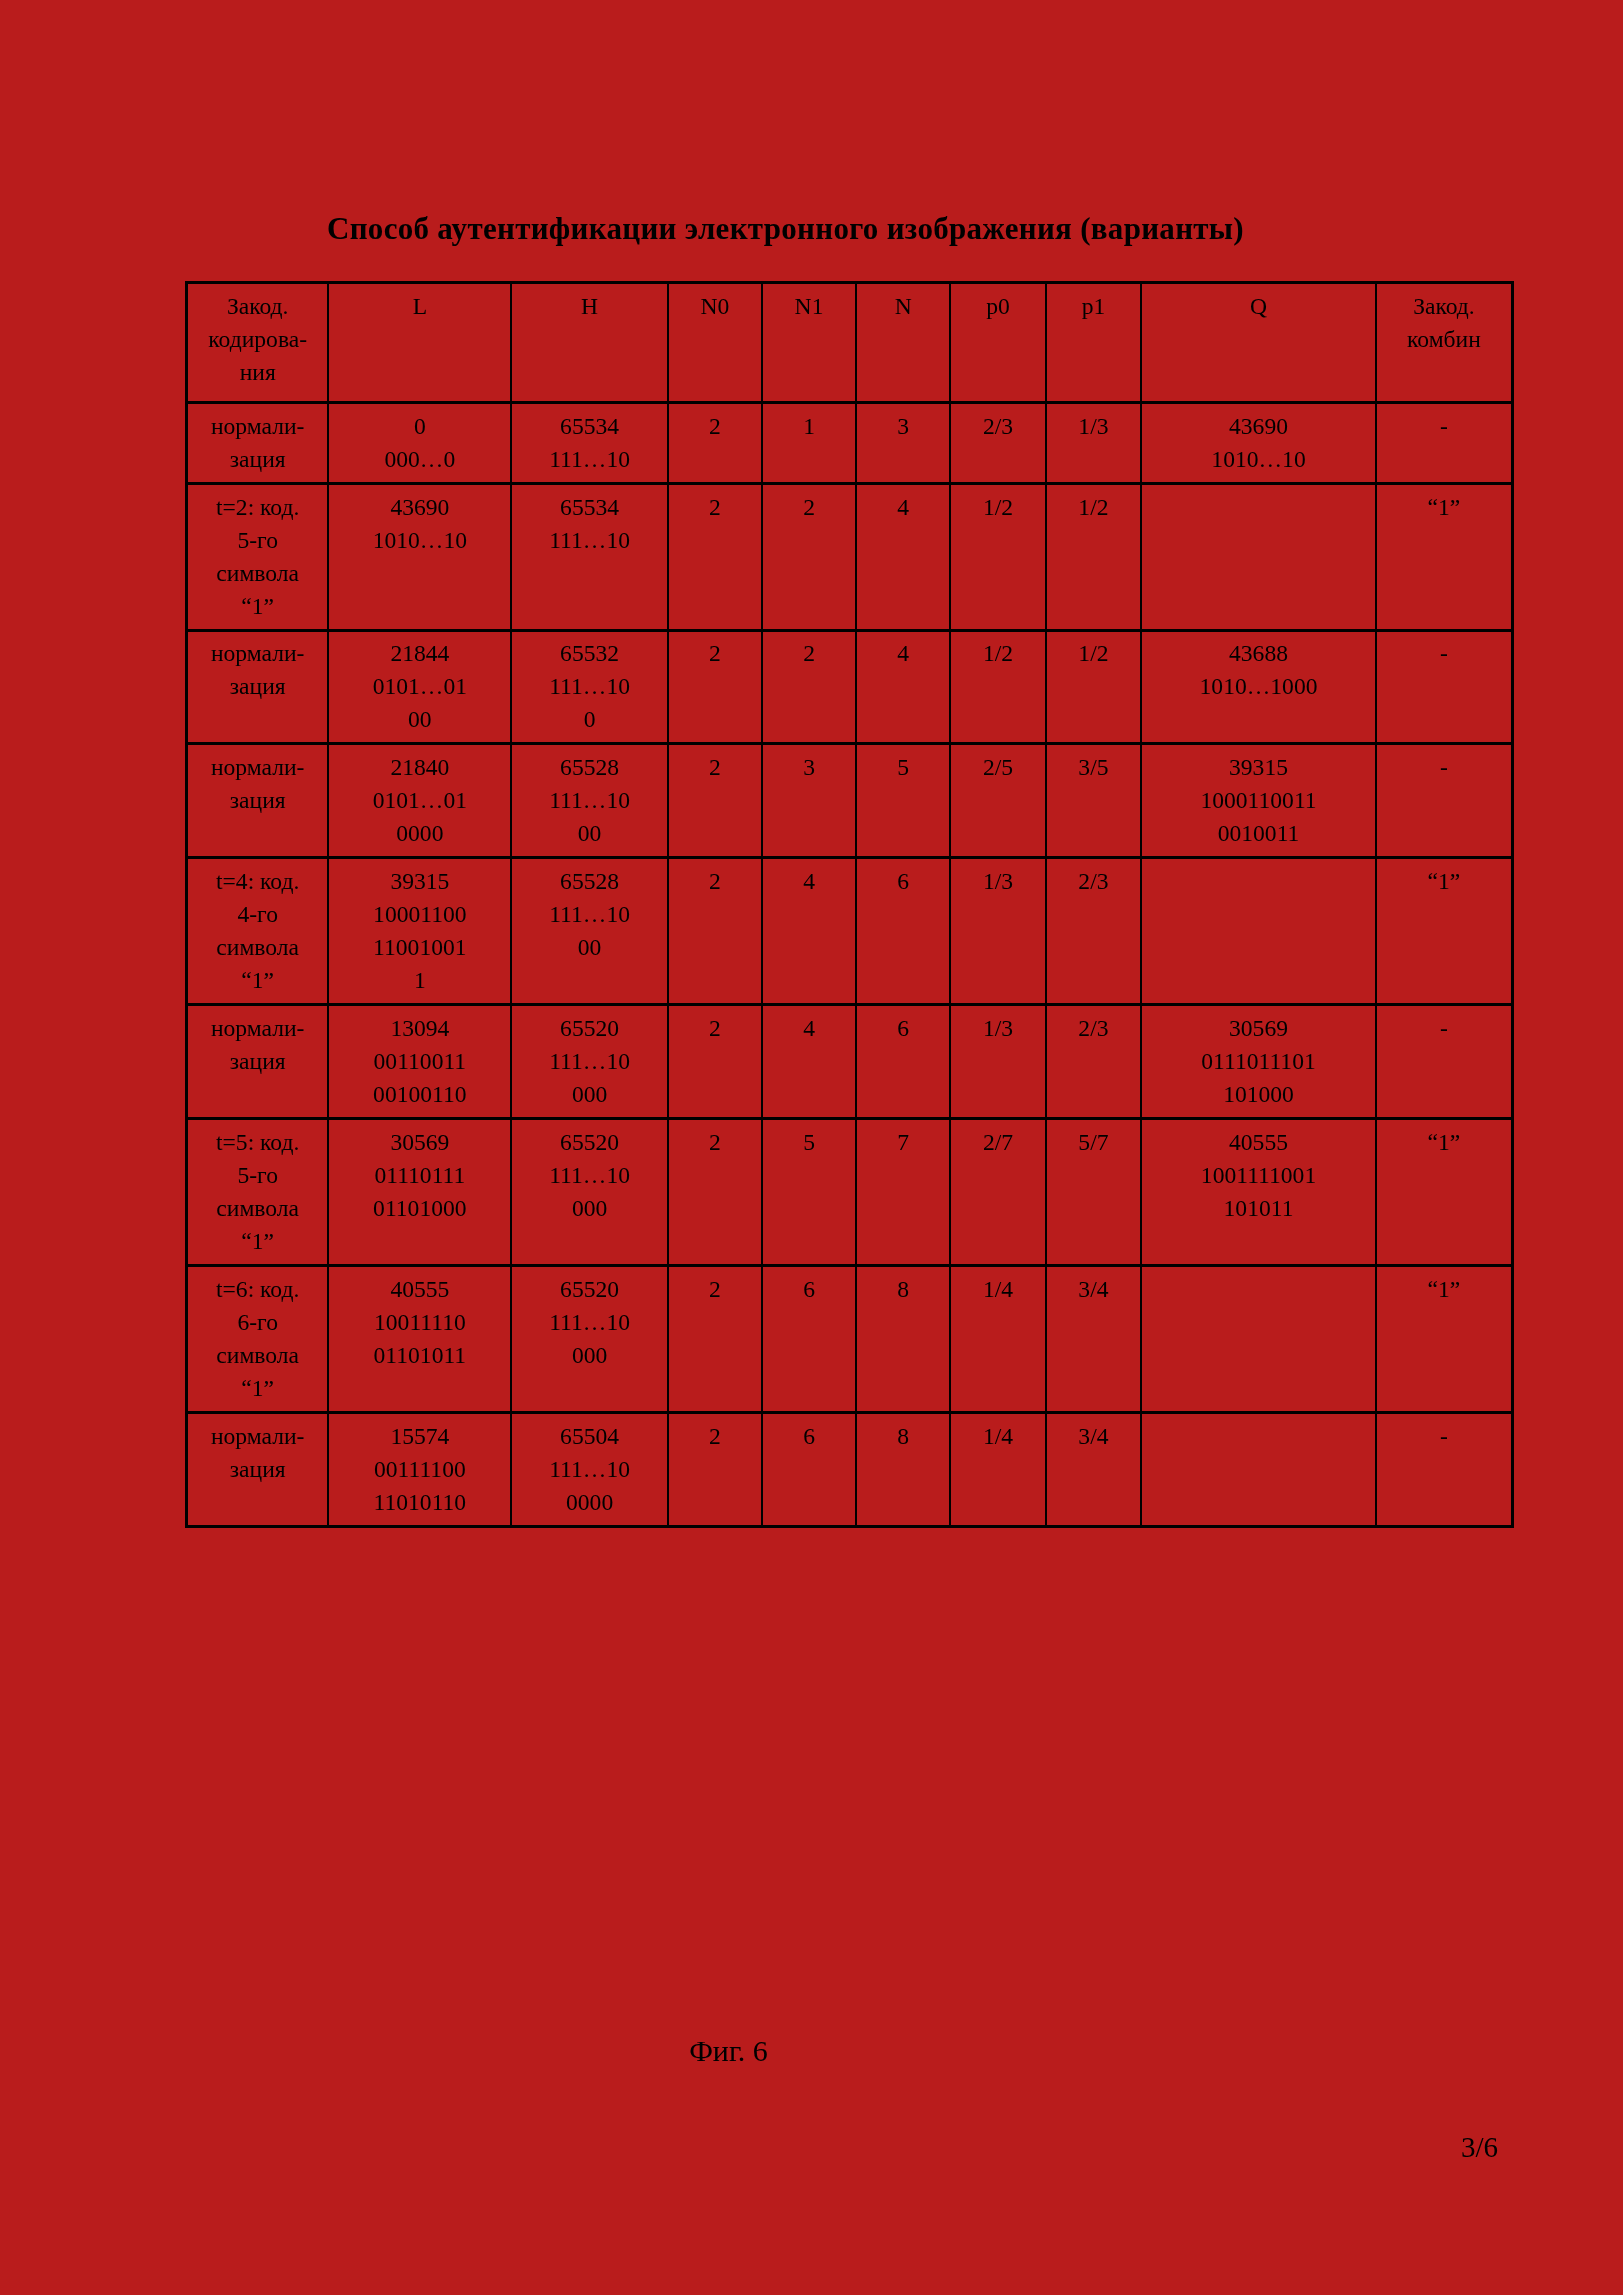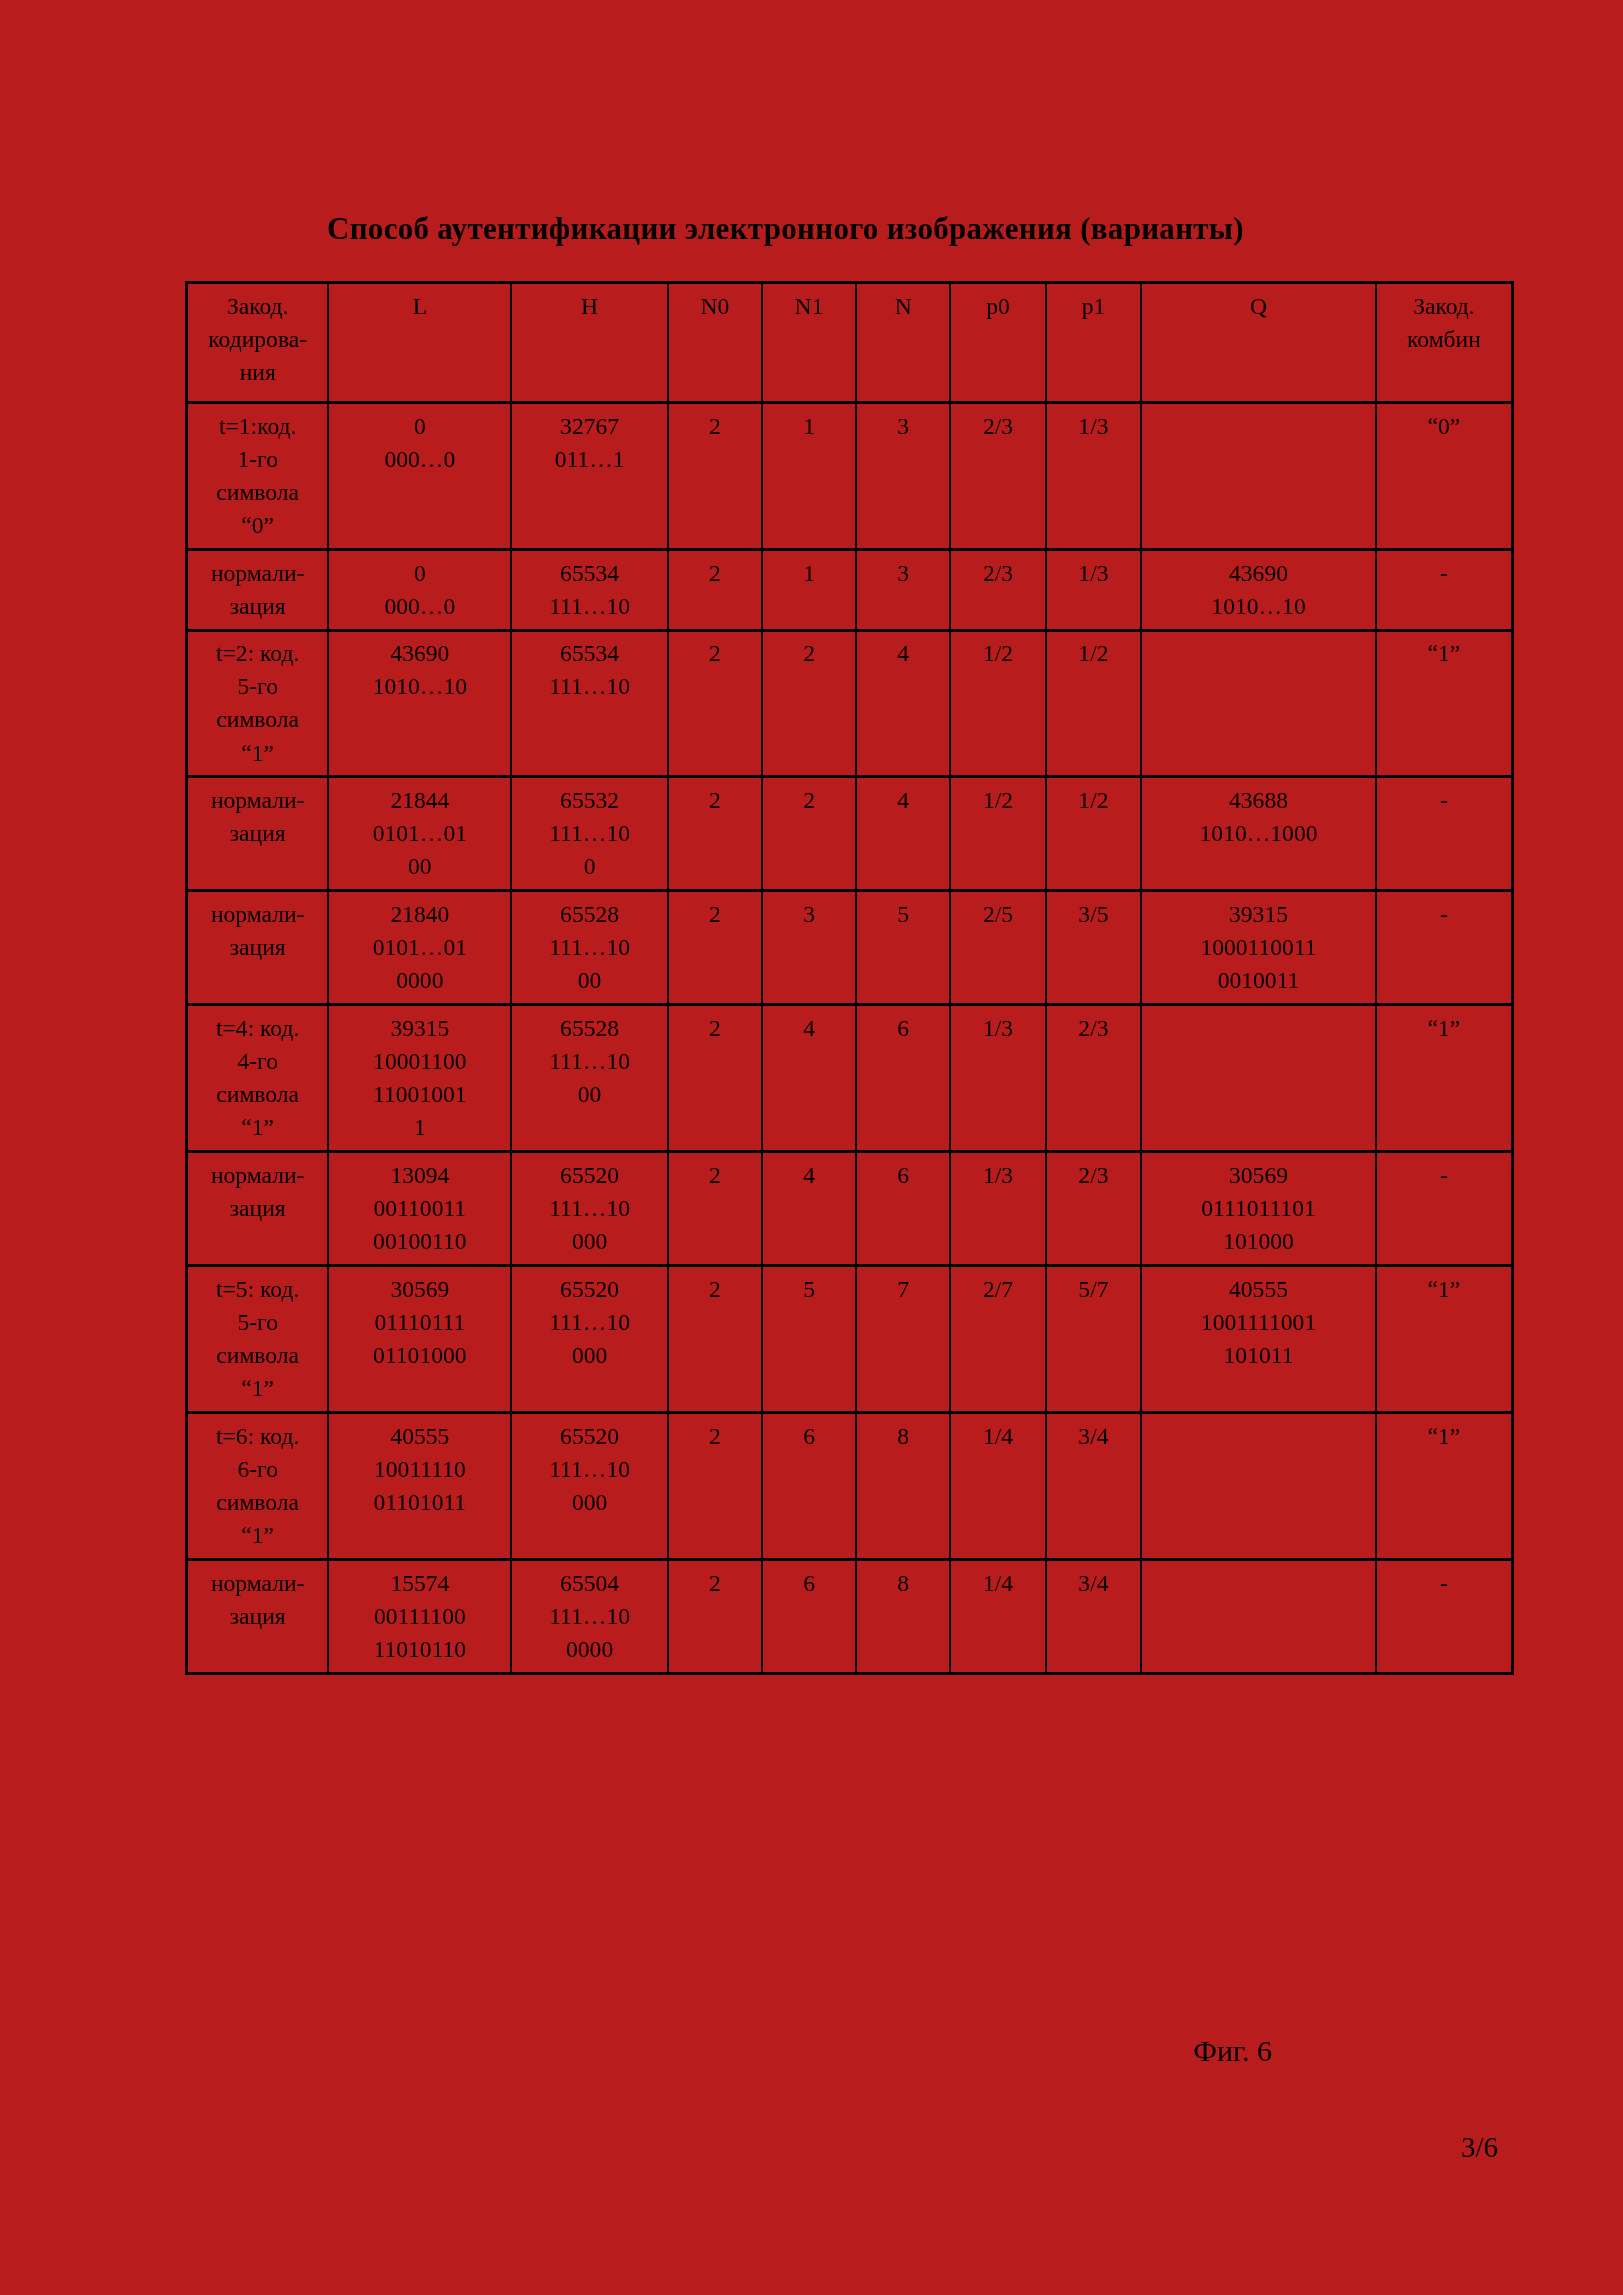--- a/index.html
+++ b/index.html
@@ -51,21 +51,21 @@
     overflow: hidden;
   }
   .data-table thead th {
     height: 105px;
   }
   .caption {
     position: absolute;
     top: 2034px;
     left: 185px;
     width: 1087px;
-    text-align: right;
+    text-align: center;
     font-size: 30px;
   }
   .page-number {
     position: absolute;
     top: 2131px;
     left: 1461px;
     font-size: 29px;
   }
 </style>
 </head>
@@ -100,37 +100,20 @@
           <th>N</th>
           <th>p0</th>
           <th>p1</th>
           <th>Q</th>
           <th>Закод.
 комбин</th>
         </tr>
     </thead>
     <tbody id="table-body">
         <tr>
-          <td>t=1:код.
-1-го
-символа
-“0”</td>
-          <td>0
-000…0</td>
-          <td>32767
-011…1</td>
-          <td>2</td>
-          <td>1</td>
-          <td>3</td>
-          <td>2/3</td>
-          <td>1/3</td>
-          <td></td>
-          <td>“0”</td>
-        </tr>
-        <tr>
           <td>нормали-
 зация</td>
           <td>0
 000…0</td>
           <td>65534
 111…10</td>
           <td>2</td>
           <td>1</td>
           <td>3</td>
           <td>2/3</td>

